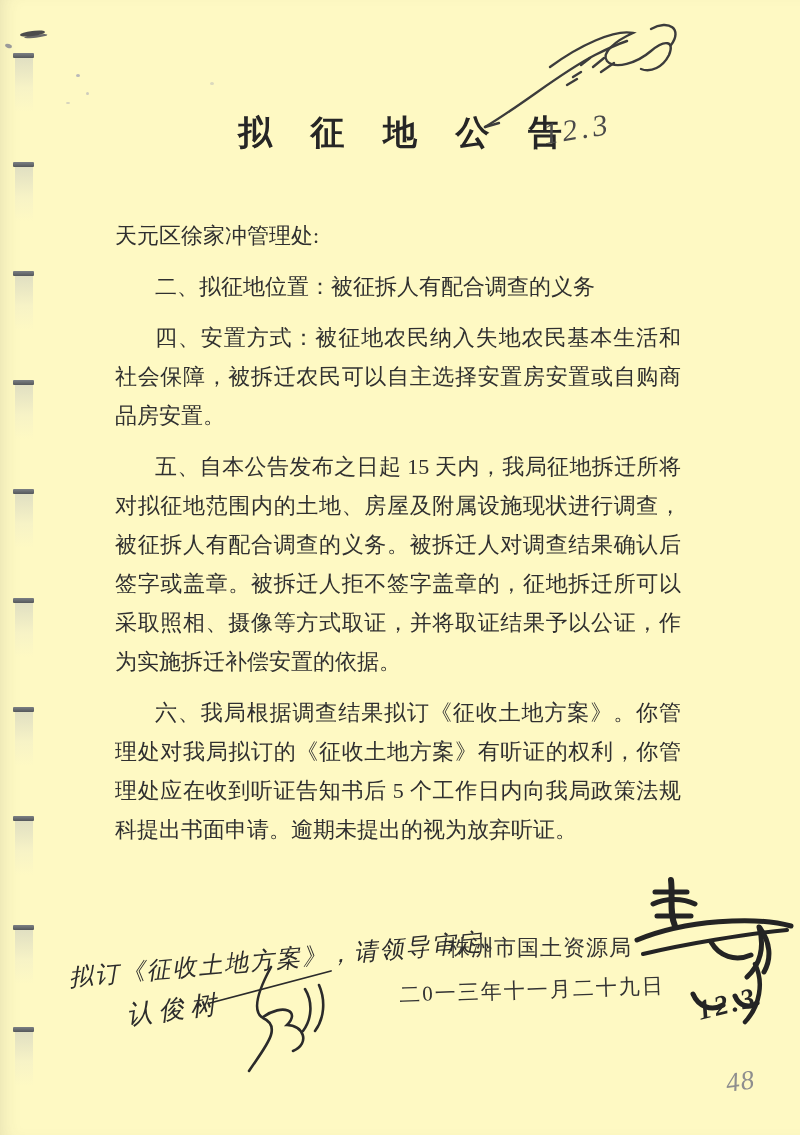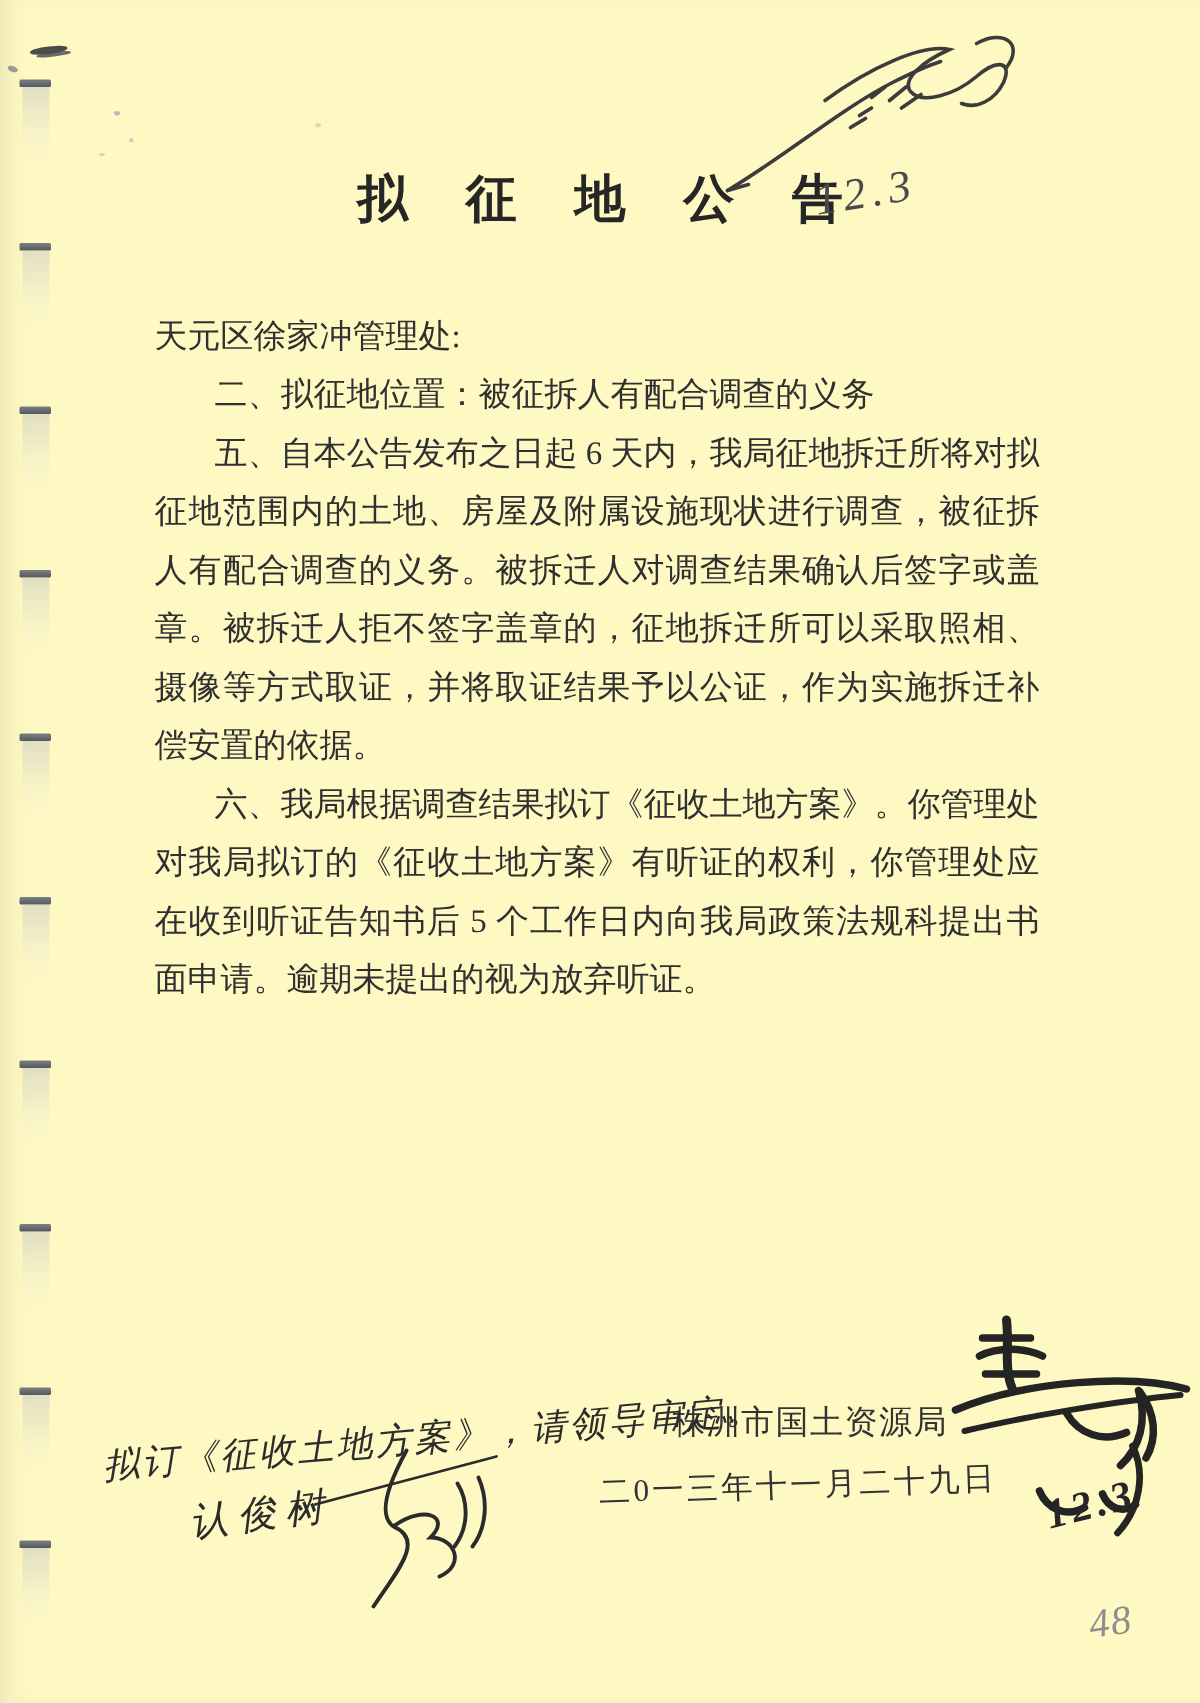--- a/index.html
+++ b/index.html
@@ -20,21 +20,21 @@
     font-size:34px;font-weight:600;
     letter-spacing:15px;text-indent:15px;
     color:#262626;
   }
   .doc-body{
     position:absolute;left:103px;top:204px;width:590px;
     font-size:22px;line-height:39px;
     text-align:justify;text-justify:inter-character;
     color:#303030;
   }
-  .doc-body p{margin:0;text-indent:40px;}
+  .doc-body p{margin:12px;text-indent:40px;}
   .doc-body p.salutation{text-indent:0;}
   .signoff-agency{
     position:absolute;left:415px;top:933px;width:250px;
     text-align:center;font-size:22px;color:#333;
     letter-spacing:1px;
   }
   .signoff-date{
     position:absolute;left:398px;top:976px;width:268px;
     text-align:center;font-size:21px;color:#333;
     letter-spacing:2px;
@@ -130,21 +130,22 @@
   <div class="speck" style="left:76px;top:74px;width:4px;height:3px"></div>
   <div class="speck" style="left:86px;top:92px;width:3px;height:3px;opacity:.7"></div>
   <div class="speck" style="left:66px;top:102px;width:4px;height:2px;opacity:.6"></div>
   <div class="speck" style="left:210px;top:82px;width:4px;height:3px;opacity:.5"></div>
 
   <div class="doc-title">拟 征 地 公 告</div>
 
   <div class="doc-body">
     <p class="salutation">天元区徐家冲管理处:</p>
     <p>二、拟征地位置：被征拆人有配合调查的义务</p>
-    <p>五、自本公告发布之日起 6 天内，我局征地拆迁所将对拟征地范围内的土地、房屋及附属设施现状进行调查，被征拆人有配合调查的义务。被拆迁人对调查结果确认后签字或盖章。被拆迁人拒不签字盖章的，征地拆迁所可以采取照相、摄像等方式取证，并将取证结果予以公证，作为实施拆迁补偿安置的依据。</p>
+    <p>四、安置方式：被征地农民纳入失地农民基本生活和社会保障，被拆迁农民可以自主选择安置房安置或自购商品房安置。</p>
+    <p>五、自本公告发布之日起 15 天内，我局征地拆迁所将对拟征地范围内的土地、房屋及附属设施现状进行调查，被征拆人有配合调查的义务。被拆迁人对调查结果确认后签字或盖章。被拆迁人拒不签字盖章的，征地拆迁所可以采取照相、摄像等方式取证，并将取证结果予以公证，作为实施拆迁补偿安置的依据。</p>
     <p>六、我局根据调查结果拟订《征收土地方案》。你管理处对我局拟订的《征收土地方案》有听证的权利，你管理处应在收到听证告知书后 5 个工作日内向我局政策法规科提出书面申请。逾期未提出的视为放弃听证。</p>
   </div>
 
   <div class="signoff-agency">株洲市国土资源局</div>
   <div class="signoff-date">二0一三年十一月二十九日</div>
 
   <svg class="sig-svg" style="left:455px;top:15px" width="235" height="150" viewBox="0 0 235 150">
     <g fill="none" stroke="#3c3c3c" stroke-width="2.4" stroke-linecap="round">
       <path d="M30,112 C70,88 105,58 140,40 C150,35 160,30 172,26"></path>
       <path d="M30,112 l14,-4"></path>

